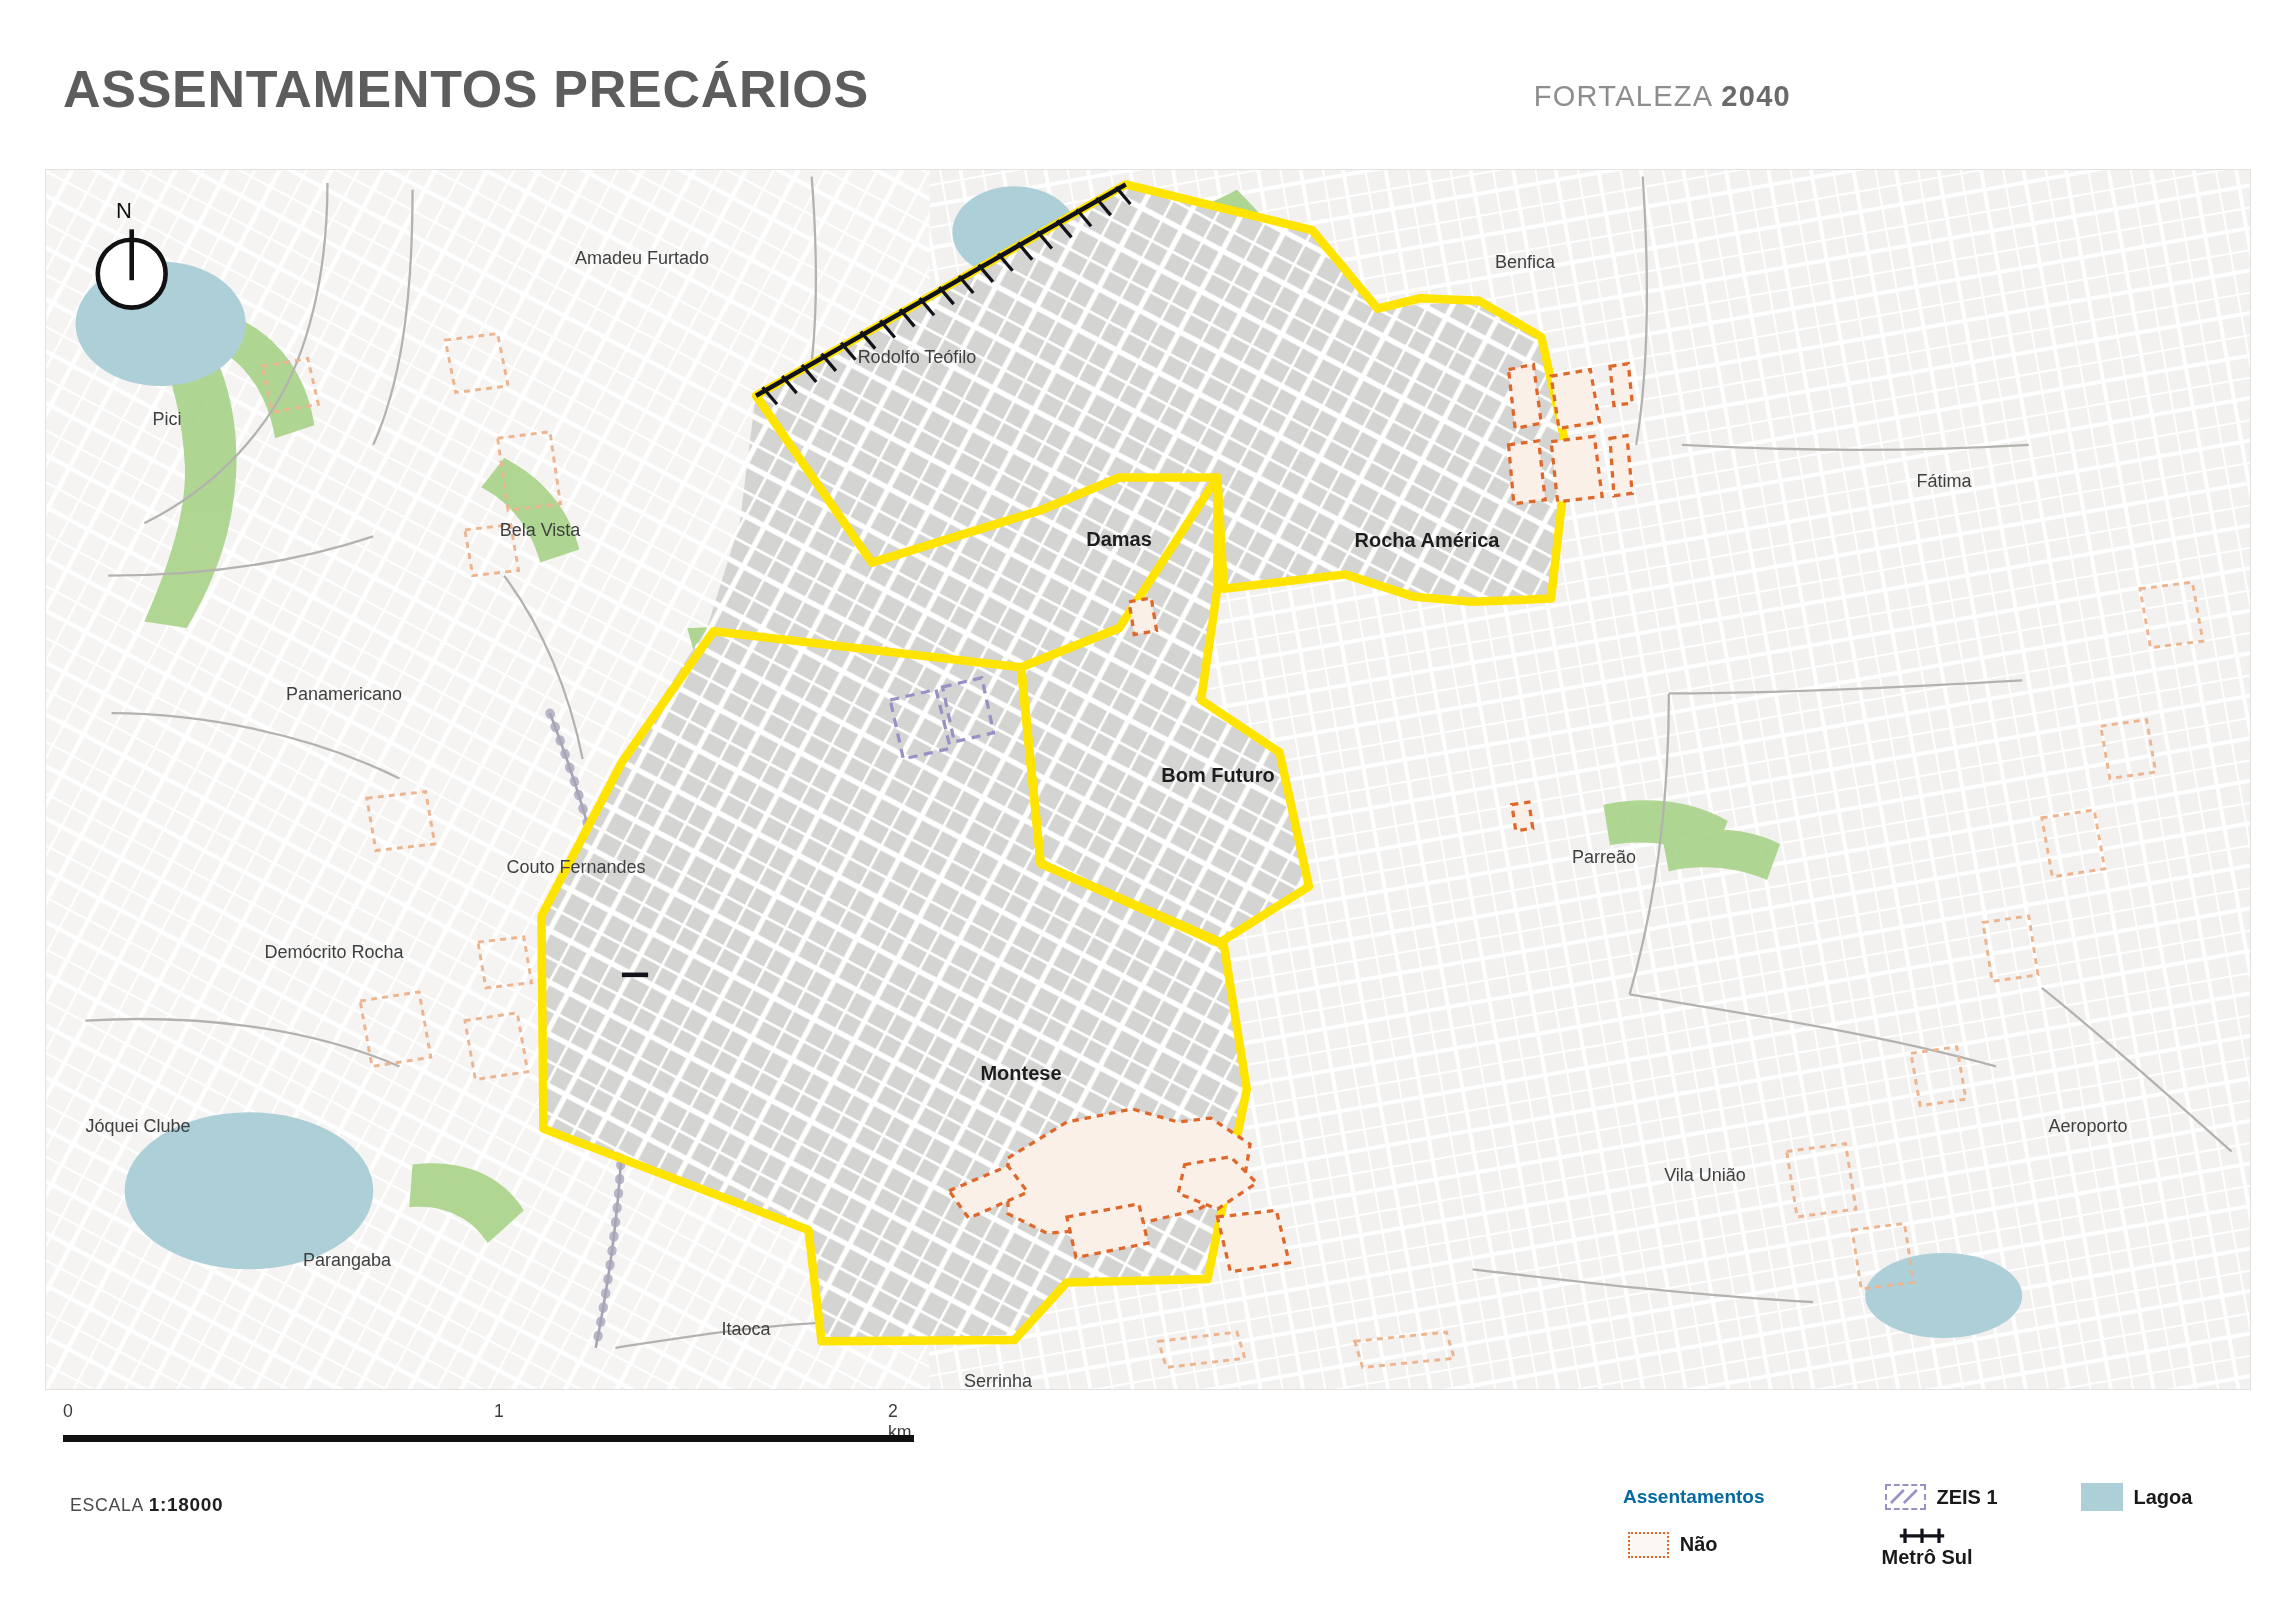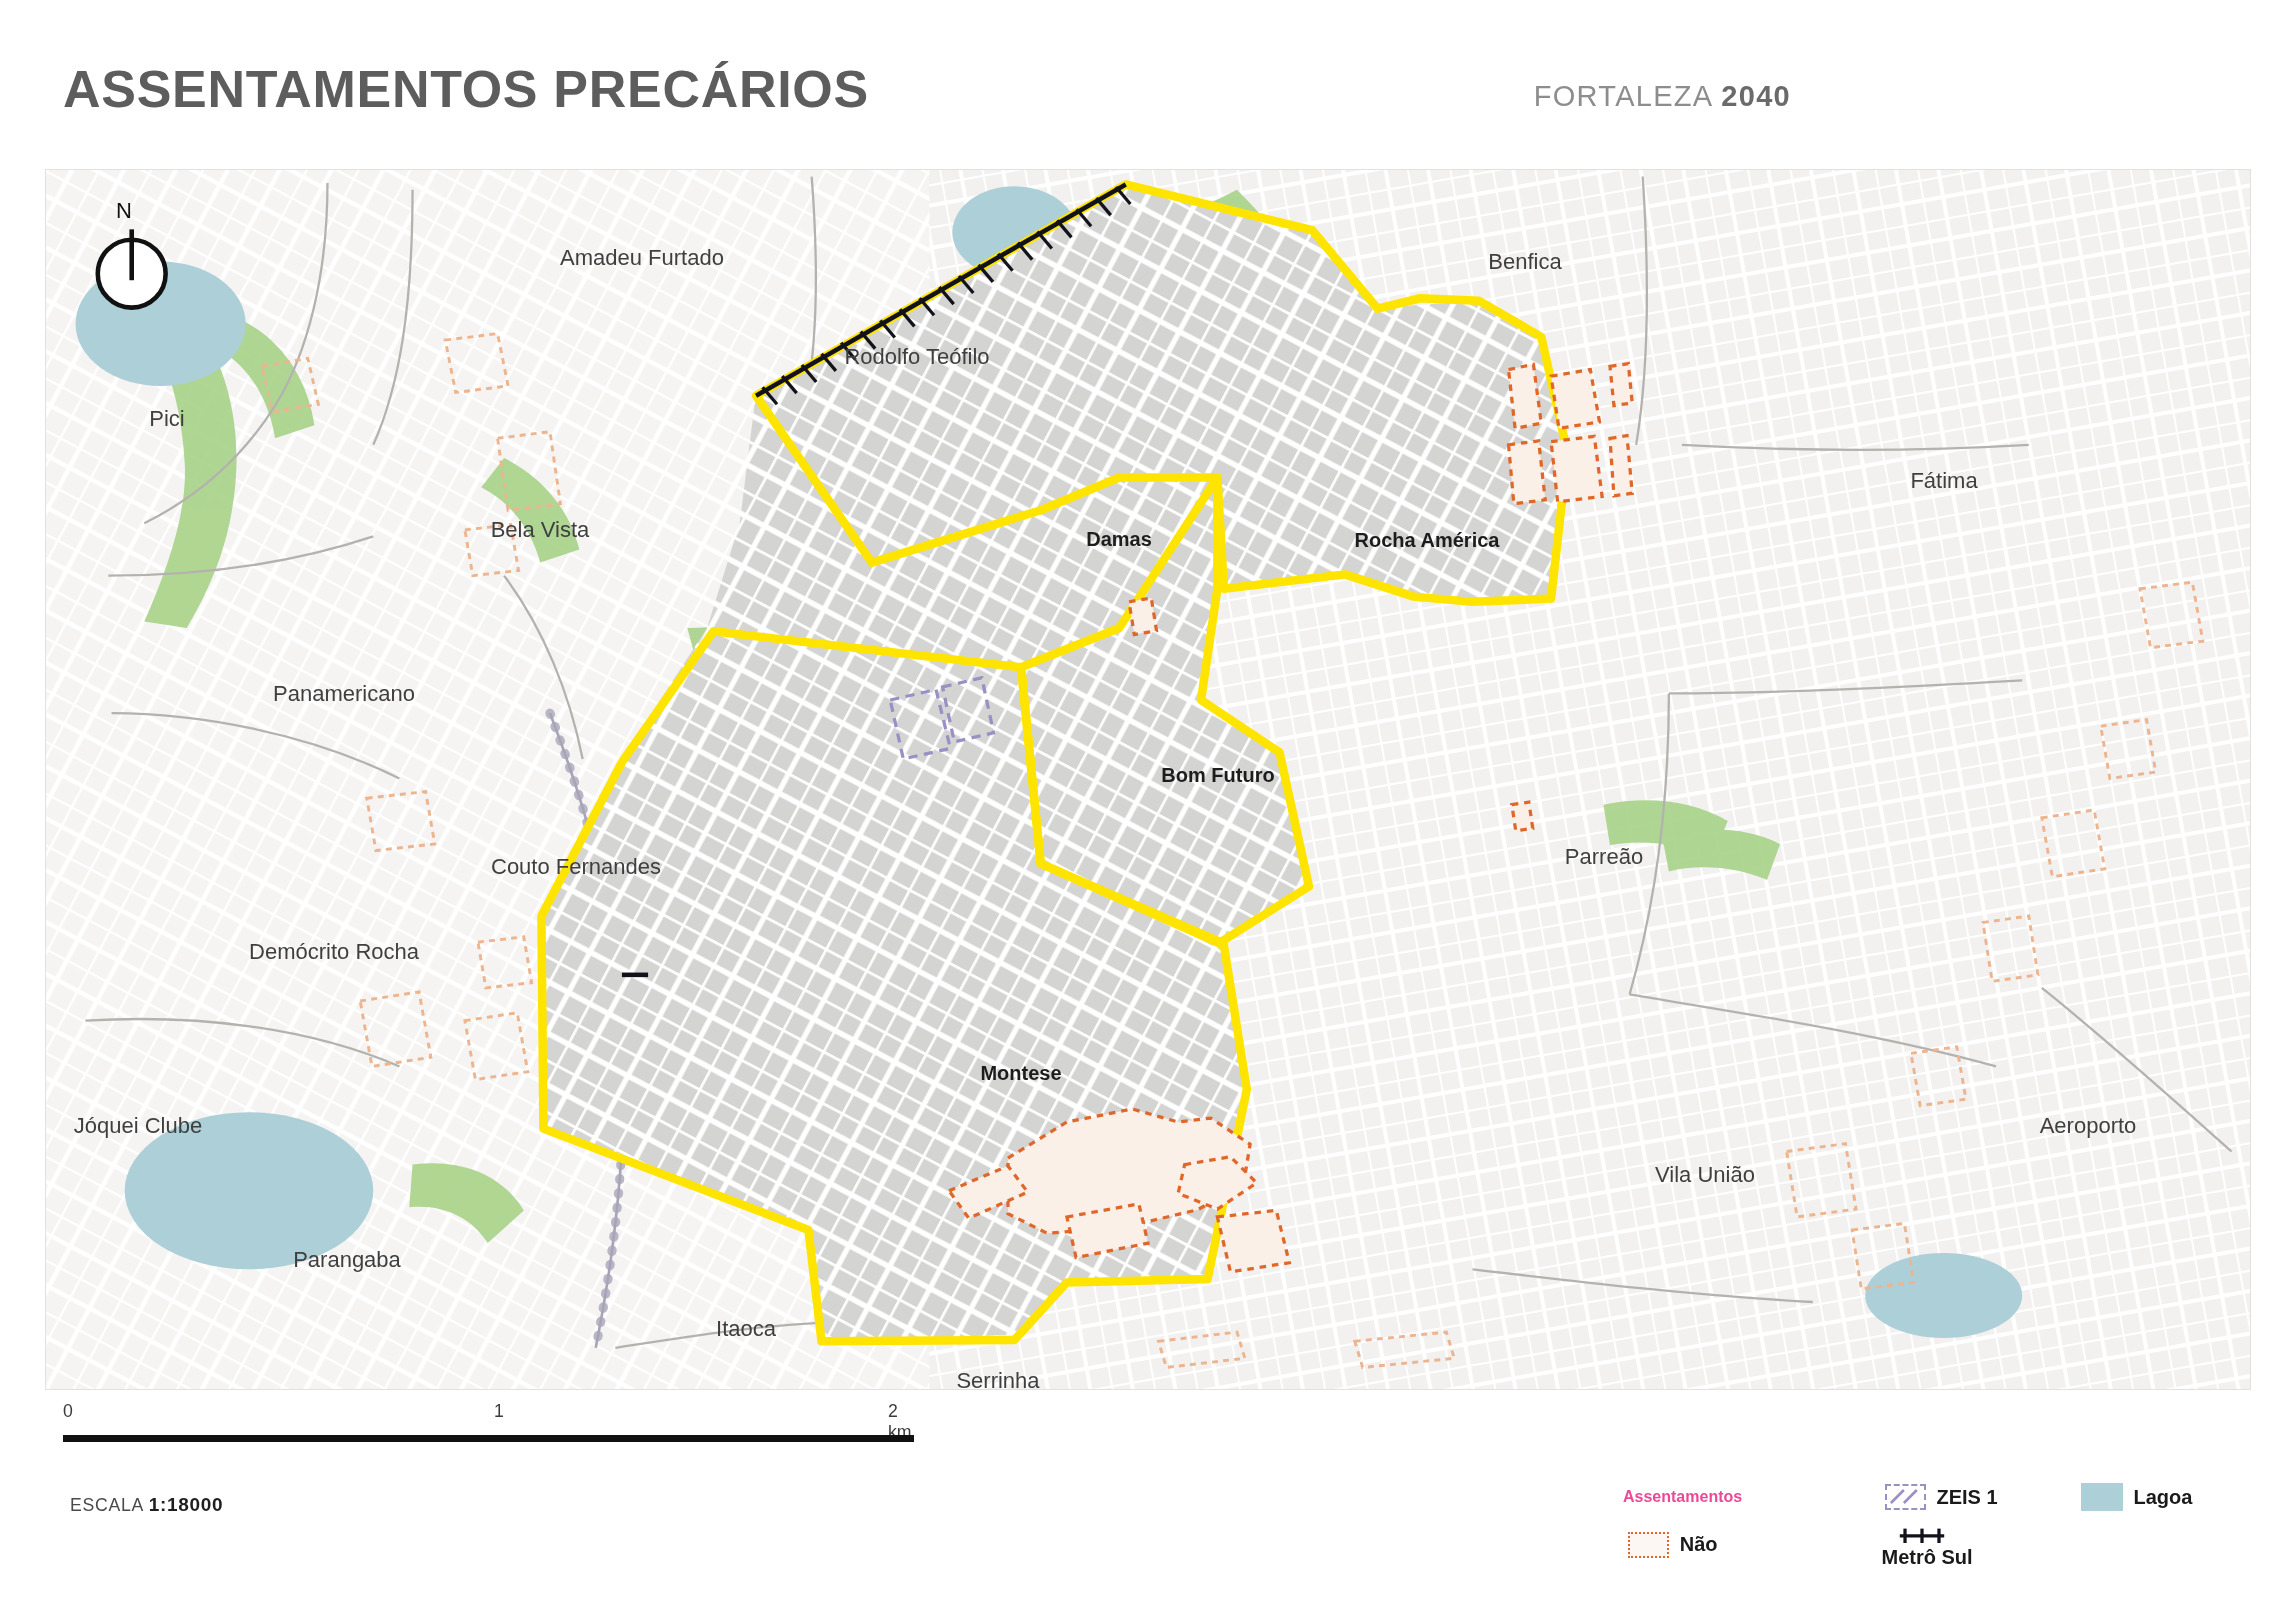--- a/index.html
+++ b/index.html
@@ -54,21 +54,21 @@
     background: #f3f2f0;
     overflow: hidden;
     border: 0.7px solid #e2e1df;
     box-sizing: border-box;
   }
   #map-svg { position: absolute; left: 0; top: 0; }
 
   
   .nlabel {
     position: absolute;
-    font-size: 22px;
+    font-size: 18px;
     color: #3f3f3f;
     white-space: nowrap;
     transform: translate(-50%, -50%);
   }
   .nlabel.major {
     font-size: 20px;
     font-weight: bold;
     color: #1d1d1d;
   }
 
@@ -137,23 +137,23 @@
     height: 111px;
     font-size: 0;
   }
   .leg-row {
     position: absolute;
     height: 37px;
     display: flex;
     align-items: center;
   }
   .leg-title {
-    font-size: 16px;
+    font-size: 19px;
     font-weight: bold;
-    color: #ec4899;
+    color: #0369a1;
     white-space: nowrap;
   }
   .leg-label {
     font-size: 20px;
     font-weight: bold;
     color: #1a1a1a;
     white-space: nowrap;
     margin-left: 10.5px;
   }
   .sw {

